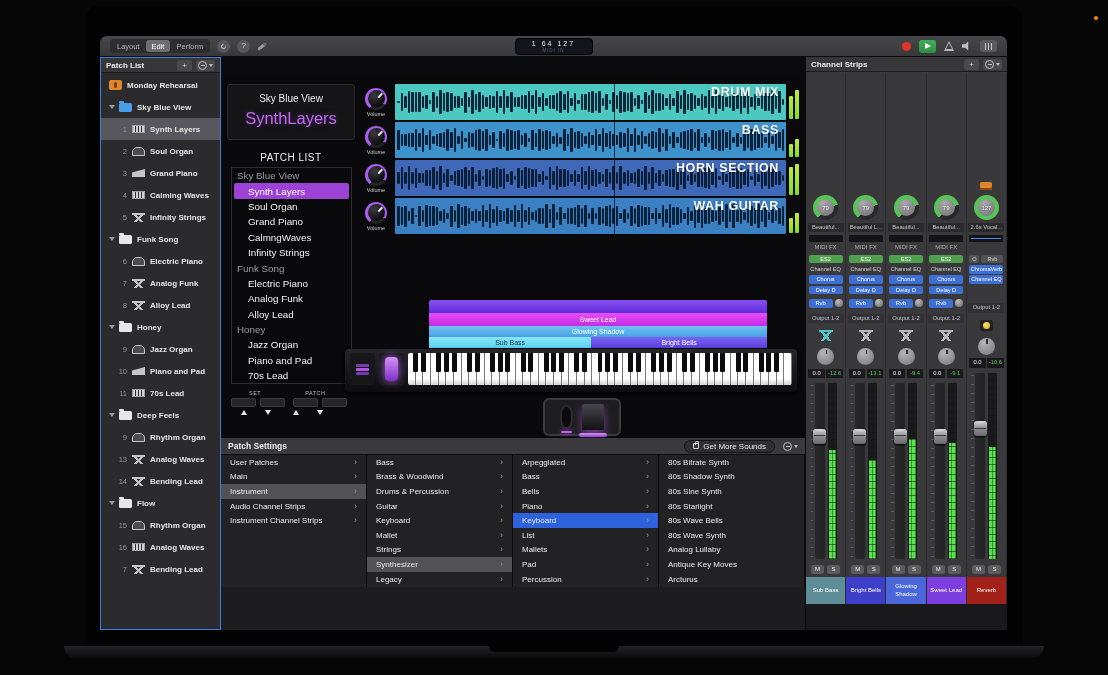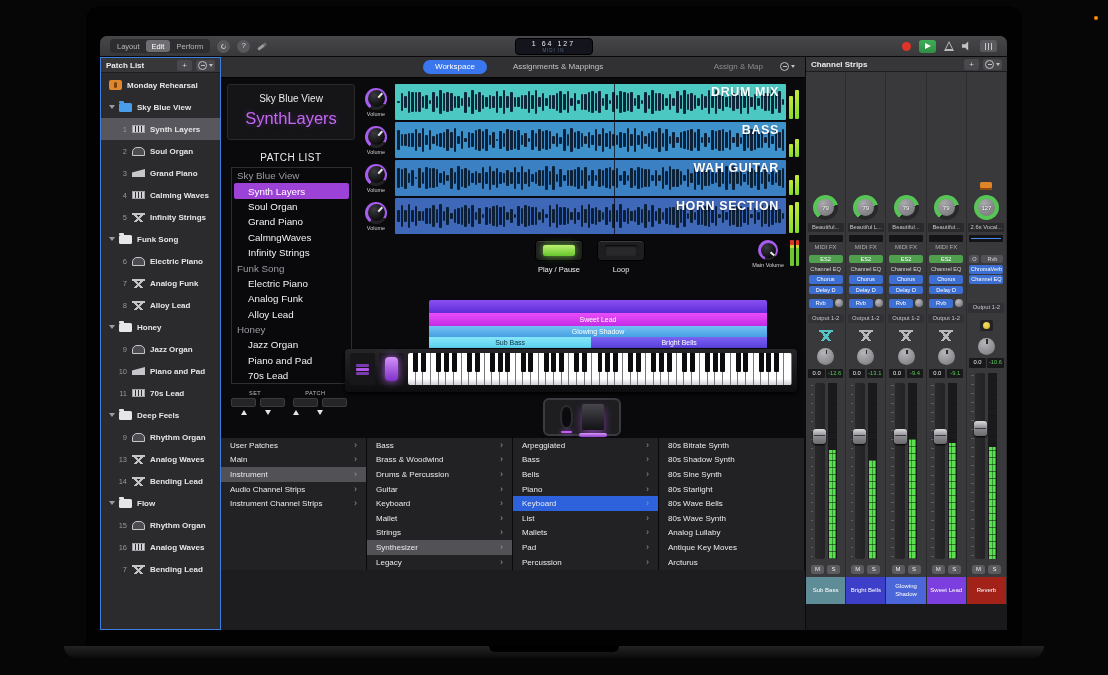--- a/index.html
+++ b/index.html
@@ -428,29 +428,20 @@
           <div class="pl-row k-patch ic-stand">
 
             <span class="num">7</span>
             <span class="ico"></span>
             <span class="lab">Bending Lead</span>
           </div>
         </div>
     </div>
 
     <div class="center">
-      <div class="c-head">
-        <span class="tab-pill">Workspace</span>
-        <span class="tab-assign">Assignments &amp; Mappings</span>
-        <span class="assignmap">Assign &amp; Map</span>
-        <span class="c-menu amenu">
-            <span class="circ"></span>
-            <span class="chv"></span>
-          </span>
-      </div>
 
       <div class="workspace">
         <div class="pdisp">
           <div class="pd-set">Sky Blue View</div>
           <div class="pd-name">SynthLayers</div>
         </div>
         <div class="pl2-title">PATCH LIST</div>
         <div class="pl2-box">
 
         <div class="pl2-row set">
@@ -768,20 +759,149 @@
                   <i style="height:82%"></i>
                 </div>
                 <span class="tname">BASS</span>
                 <span class="ph"></span>
               </div>
               <div class="tmeter">
                 <i class="m1"></i>
                 <i class="m2"></i>
               </div>
             </div>
+            <div class="track" style="--c: #4068b8; --m1: 82%; --m2: 92%;">
+              <div class="knobcol">
+                <div class="knob">
+                  <span class="kin"></span>
+                  <span class="ktick"></span>
+                </div>
+                <span class="knoblbl">Volume</span>
+              </div>
+              <div class="wave-wrap">
+                <div class="wave">
+                  <i style="height:42%"></i>
+                  <i style="height:80%"></i>
+                  <i style="height:43%"></i>
+                  <i style="height:87%"></i>
+                  <i style="height:45%"></i>
+                  <i style="height:70%"></i>
+                  <i style="height:37%"></i>
+                  <i style="height:39%"></i>
+                  <i style="height:54%"></i>
+                  <i style="height:54%"></i>
+                  <i style="height:81%"></i>
+                  <i style="height:51%"></i>
+                  <i style="height:86%"></i>
+                  <i style="height:34%"></i>
+                  <i style="height:65%"></i>
+                  <i style="height:24%"></i>
+                  <i style="height:51%"></i>
+                  <i style="height:55%"></i>
+                  <i style="height:64%"></i>
+                  <i style="height:81%"></i>
+                  <i style="height:56%"></i>
+                  <i style="height:81%"></i>
+                  <i style="height:27%"></i>
+                  <i style="height:60%"></i>
+                  <i style="height:16%"></i>
+                  <i style="height:61%"></i>
+                  <i style="height:56%"></i>
+                  <i style="height:72%"></i>
+                  <i style="height:78%"></i>
+                  <i style="height:61%"></i>
+                  <i style="height:75%"></i>
+                  <i style="height:27%"></i>
+                  <i style="height:53%"></i>
+                  <i style="height:17%"></i>
+                  <i style="height:70%"></i>
+                  <i style="height:54%"></i>
+                  <i style="height:78%"></i>
+                  <i style="height:73%"></i>
+                  <i style="height:63%"></i>
+                  <i style="height:67%"></i>
+                  <i style="height:27%"></i>
+                  <i style="height:51%"></i>
+                  <i style="height:17%"></i>
+                  <i style="height:77%"></i>
+                  <i style="height:52%"></i>
+                  <i style="height:83%"></i>
+                  <i style="height:66%"></i>
+                  <i style="height:64%"></i>
+                  <i style="height:57%"></i>
+                  <i style="height:26%"></i>
+                  <i style="height:57%"></i>
+                  <i style="height:30%"></i>
+                  <i style="height:82%"></i>
+                  <i style="height:47%"></i>
+                  <i style="height:85%"></i>
+                  <i style="height:57%"></i>
+                  <i style="height:63%"></i>
+                  <i style="height:46%"></i>
+                  <i style="height:31%"></i>
+                  <i style="height:61%"></i>
+                  <i style="height:43%"></i>
+                  <i style="height:85%"></i>
+                  <i style="height:41%"></i>
+                  <i style="height:84%"></i>
+                  <i style="height:46%"></i>
+                  <i style="height:60%"></i>
+                  <i style="height:34%"></i>
+                  <i style="height:43%"></i>
+                  <i style="height:64%"></i>
+                  <i style="height:53%"></i>
+                  <i style="height:86%"></i>
+                  <i style="height:44%"></i>
+                  <i style="height:82%"></i>
+                  <i style="height:34%"></i>
+                  <i style="height:56%"></i>
+                  <i style="height:28%"></i>
+                  <i style="height:55%"></i>
+                  <i style="height:66%"></i>
+                  <i style="height:63%"></i>
+                  <i style="height:84%"></i>
+                  <i style="height:48%"></i>
+                  <i style="height:77%"></i>
+                  <i style="height:21%"></i>
+                  <i style="height:51%"></i>
+                  <i style="height:30%"></i>
+                  <i style="height:65%"></i>
+                  <i style="height:66%"></i>
+                  <i style="height:70%"></i>
+                  <i style="height:81%"></i>
+                  <i style="height:51%"></i>
+                  <i style="height:71%"></i>
+                  <i style="height:13%"></i>
+                  <i style="height:52%"></i>
+                  <i style="height:30%"></i>
+                  <i style="height:74%"></i>
+                  <i style="height:64%"></i>
+                  <i style="height:75%"></i>
+                  <i style="height:75%"></i>
+                  <i style="height:53%"></i>
+                  <i style="height:63%"></i>
+                  <i style="height:13%"></i>
+                  <i style="height:60%"></i>
+                  <i style="height:30%"></i>
+                  <i style="height:80%"></i>
+                  <i style="height:60%"></i>
+                  <i style="height:79%"></i>
+                  <i style="height:67%"></i>
+                  <i style="height:53%"></i>
+                  <i style="height:53%"></i>
+                  <i style="height:20%"></i>
+                </div>
+                <span class="tname">HORN SECTION</span>
+                <span class="ph"></span>
+              </div>
+              <div class="tmeter">
+                <i class="m1"></i>
+                <i class="m2"></i>
+              </div>
+            </div>
             <div class="track" style="--c: #3c80c4; --m1: 44%; --m2: 58%;">
               <div class="knobcol">
                 <div class="knob">
                   <span class="kin"></span>
                   <span class="ktick"></span>
                 </div>
                 <span class="knoblbl">Volume</span>
               </div>
               <div class="wave-wrap">
                 <div class="wave">
@@ -897,176 +1017,22 @@
                   <i style="height:69%"></i>
                 </div>
                 <span class="tname">WAH GUITAR</span>
                 <span class="ph"></span>
               </div>
               <div class="tmeter">
                 <i class="m1"></i>
                 <i class="m2"></i>
               </div>
             </div>
-            <div class="track" style="--c: #4068b8; --m1: 82%; --m2: 92%;">
-              <div class="knobcol">
-                <div class="knob">
-                  <span class="kin"></span>
-                  <span class="ktick"></span>
-                </div>
-                <span class="knoblbl">Volume</span>
-              </div>
-              <div class="wave-wrap">
-                <div class="wave">
-                  <i style="height:42%"></i>
-                  <i style="height:80%"></i>
-                  <i style="height:43%"></i>
-                  <i style="height:87%"></i>
-                  <i style="height:45%"></i>
-                  <i style="height:70%"></i>
-                  <i style="height:37%"></i>
-                  <i style="height:39%"></i>
-                  <i style="height:54%"></i>
-                  <i style="height:54%"></i>
-                  <i style="height:81%"></i>
-                  <i style="height:51%"></i>
-                  <i style="height:86%"></i>
-                  <i style="height:34%"></i>
-                  <i style="height:65%"></i>
-                  <i style="height:24%"></i>
-                  <i style="height:51%"></i>
-                  <i style="height:55%"></i>
-                  <i style="height:64%"></i>
-                  <i style="height:81%"></i>
-                  <i style="height:56%"></i>
-                  <i style="height:81%"></i>
-                  <i style="height:27%"></i>
-                  <i style="height:60%"></i>
-                  <i style="height:16%"></i>
-                  <i style="height:61%"></i>
-                  <i style="height:56%"></i>
-                  <i style="height:72%"></i>
-                  <i style="height:78%"></i>
-                  <i style="height:61%"></i>
-                  <i style="height:75%"></i>
-                  <i style="height:27%"></i>
-                  <i style="height:53%"></i>
-                  <i style="height:17%"></i>
-                  <i style="height:70%"></i>
-                  <i style="height:54%"></i>
-                  <i style="height:78%"></i>
-                  <i style="height:73%"></i>
-                  <i style="height:63%"></i>
-                  <i style="height:67%"></i>
-                  <i style="height:27%"></i>
-                  <i style="height:51%"></i>
-                  <i style="height:17%"></i>
-                  <i style="height:77%"></i>
-                  <i style="height:52%"></i>
-                  <i style="height:83%"></i>
-                  <i style="height:66%"></i>
-                  <i style="height:64%"></i>
-                  <i style="height:57%"></i>
-                  <i style="height:26%"></i>
-                  <i style="height:57%"></i>
-                  <i style="height:30%"></i>
-                  <i style="height:82%"></i>
-                  <i style="height:47%"></i>
-                  <i style="height:85%"></i>
-                  <i style="height:57%"></i>
-                  <i style="height:63%"></i>
-                  <i style="height:46%"></i>
-                  <i style="height:31%"></i>
-                  <i style="height:61%"></i>
-                  <i style="height:43%"></i>
-                  <i style="height:85%"></i>
-                  <i style="height:41%"></i>
-                  <i style="height:84%"></i>
-                  <i style="height:46%"></i>
-                  <i style="height:60%"></i>
-                  <i style="height:34%"></i>
-                  <i style="height:43%"></i>
-                  <i style="height:64%"></i>
-                  <i style="height:53%"></i>
-                  <i style="height:86%"></i>
-                  <i style="height:44%"></i>
-                  <i style="height:82%"></i>
-                  <i style="height:34%"></i>
-                  <i style="height:56%"></i>
-                  <i style="height:28%"></i>
-                  <i style="height:55%"></i>
-                  <i style="height:66%"></i>
-                  <i style="height:63%"></i>
-                  <i style="height:84%"></i>
-                  <i style="height:48%"></i>
-                  <i style="height:77%"></i>
-                  <i style="height:21%"></i>
-                  <i style="height:51%"></i>
-                  <i style="height:30%"></i>
-                  <i style="height:65%"></i>
-                  <i style="height:66%"></i>
-                  <i style="height:70%"></i>
-                  <i style="height:81%"></i>
-                  <i style="height:51%"></i>
-                  <i style="height:71%"></i>
-                  <i style="height:13%"></i>
-                  <i style="height:52%"></i>
-                  <i style="height:30%"></i>
-                  <i style="height:74%"></i>
-                  <i style="height:64%"></i>
-                  <i style="height:75%"></i>
-                  <i style="height:75%"></i>
-                  <i style="height:53%"></i>
-                  <i style="height:63%"></i>
-                  <i style="height:13%"></i>
-                  <i style="height:60%"></i>
-                  <i style="height:30%"></i>
-                  <i style="height:80%"></i>
-                  <i style="height:60%"></i>
-                  <i style="height:79%"></i>
-                  <i style="height:67%"></i>
-                  <i style="height:53%"></i>
-                  <i style="height:53%"></i>
-                  <i style="height:20%"></i>
-                </div>
-                <span class="tname">HORN SECTION</span>
-                <span class="ph"></span>
-              </div>
-              <div class="tmeter">
-                <i class="m1"></i>
-                <i class="m2"></i>
-              </div>
-            </div>
-          </div>
-
-        <div class="transport">
-          <div class="tgrp">
-            <div class="t-btn">
-                <span class="lit"></span>
-              </div>
-            <div class="t-lbl">Play / Pause</div>
-          </div>
-          <div class="tgrp loopg">
-            <div class="t-btn">
-                <span class="unlit"></span>
-              </div>
-            <div class="t-lbl">Loop</div>
-          </div>
-          <div class="mv">
-            <div class="knob">
-                <span class="kin"></span>
-                <span class="ktick"></span>
-              </div>
-            <div class="t-lbl">Main Volume</div>
-          </div>
-          <div class="tvmeter">
-              <i></i>
-              <i></i>
-            </div>
-        </div>
+          </div>
+
 
         <div class="kbz">
           <div class="lay b0"></div>
           <div class="lay b1">
               <span>Sweet Lead</span>
             </div>
           <div class="lay b2">
               <span>Glowing Shadow</span>
             </div>
           <div class="lay b3">
@@ -1173,20 +1139,31 @@
               </div>
           </div>
           <div class="pedals">
             <span class="ped1"></span>
             <span class="ped2"></span>
           </div>
         </div>
       </div>
 
       <div class="psettings">
+        <div class="ps-head">
+          <span class="ps-title">Patch Settings</span>
+          <span class="gms">
+            <span class="bag"></span>
+            <span class="gtxt">Get More Sounds</span>
+          </span>
+          <span class="amenu">
+              <span class="circ"></span>
+              <span class="chv"></span>
+            </span>
+        </div>
         <div class="ps-cols">
           <div class="ps-col">
 
           <div class="ps-row">
                 <span class="lbl">User Patches</span>
                 <span class="chev">›</span>
               </div>
               <div class="ps-row">
                 <span class="lbl">Main</span>
                 <span class="chev">›</span>

